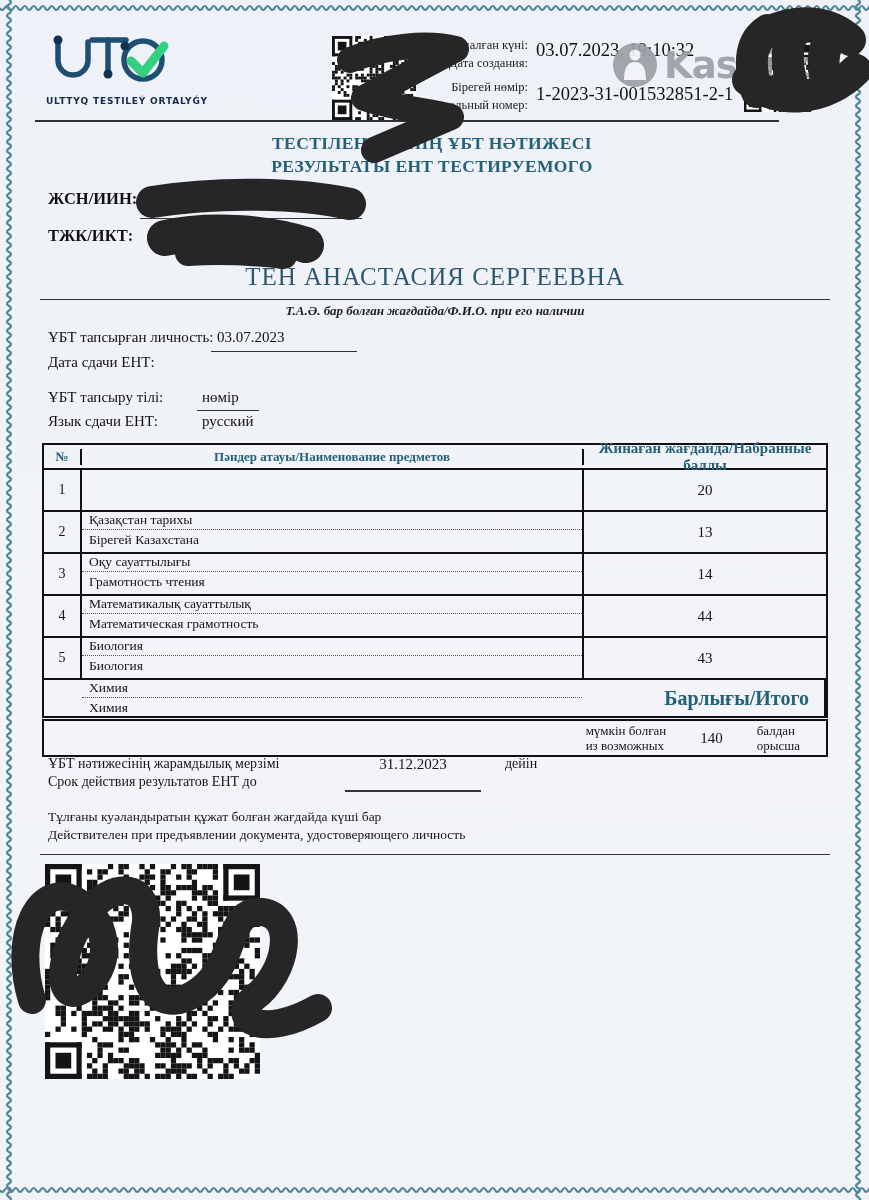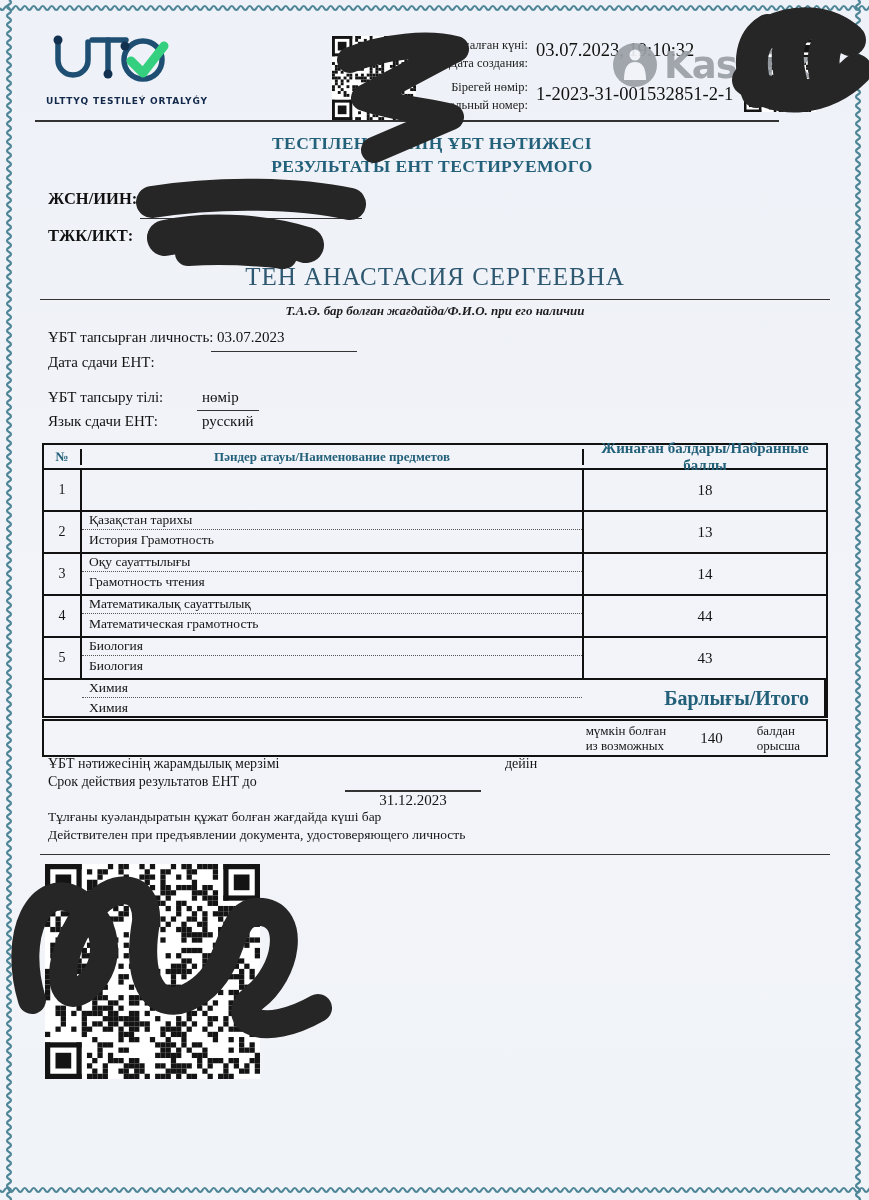--- a/index.html
+++ b/index.html
@@ -753,30 +753,30 @@
   <div class="abs exam-label" style="left:48px;top:389px;">ҰБТ тапсыру тілі:</div>
   <div class="abs exam-value" style="left:202px;top:389px;">нөмір</div>
   <div class="abs u-line" style="left:197px;top:410px;width:62px;"></div>
   <div class="abs exam-label" style="left:48px;top:413px;text-align:right;">Язык сдачи ЕНТ:</div>
   <div class="abs exam-value" style="left:202px;top:413px;">русский</div>
 
   <div class="abs res-table">
     <div class="t-row t-head">
       <div class="c-num">№</div>
       <div class="c-sub" style="display:flex;align-items:center;justify-content:center;">Пәндер атауы/Наименование предметов</div>
-      <div class="c-score">Жинаған балдары/Набранные баллы</div>
+      <div class="c-score">Жинаған жағдайда/Набранные баллы</div>
     </div>
 
     <div class="t-row s-row">
       <div class="c-num">1</div>
       <div class="c-sub">
         <div class="sub-line sub-kk">Қазақстан тарихы</div>
-        <div class="sub-line">История Грамотность</div>
+        <div class="sub-line">Бірегей Казахстана</div>
       </div>
-      <div class="c-score">18</div>
+      <div class="c-score">20</div>
     </div>
 
     <div class="t-row s-row">
       <div class="c-num">2</div>
       <div class="c-sub">
         <div class="sub-line sub-kk">Оқу сауаттылығы</div>
         <div class="sub-line">Грамотность чтения</div>
       </div>
       <div class="c-score">13</div>
     </div>
@@ -822,21 +822,21 @@
     <div class="poss-unit">
       <div>балдан</div>
       <div>орысша</div>
     </div>
   </div>
 
   <div class="abs validity-label" style="left:48px;top:755px;width:300px;">
     <div>ҰБТ нәтижесінің жарамдылық мерзімі</div>
     <div>Срок действия результатов ЕНТ до</div>
   </div>
-  <div class="abs" style="left:345px;top:792px;width:136px;text-align:center;font-size:15px;">31.12.2023</div>
+  <div class="abs" style="left:345px;top:756px;width:136px;text-align:center;font-size:15px;">31.12.2023</div>
   <div class="abs hline" style="left:345px;top:790px;width:136px;"></div>
   <div class="abs validity-label" style="left:505px;top:755px;">дейін</div>
 
   <div class="abs footer-note" style="left:48px;top:808px;width:600px;">
     <div>Тұлғаны куәландыратын құжат болған жағдайда күші бар</div>
     <div>Действителен при предъявлении документа, удостоверяющего личность</div>
   </div>
   <div class="abs hline" style="left:40px;top:854px;width:790px;border-top-width:1.5px;"></div>
 
   <svg class="qr" id="qr-bottom" style="left:45px;top:864px;width:215px;height:215px;" viewBox="0 0 41 41" preserveAspectRatio="none">

